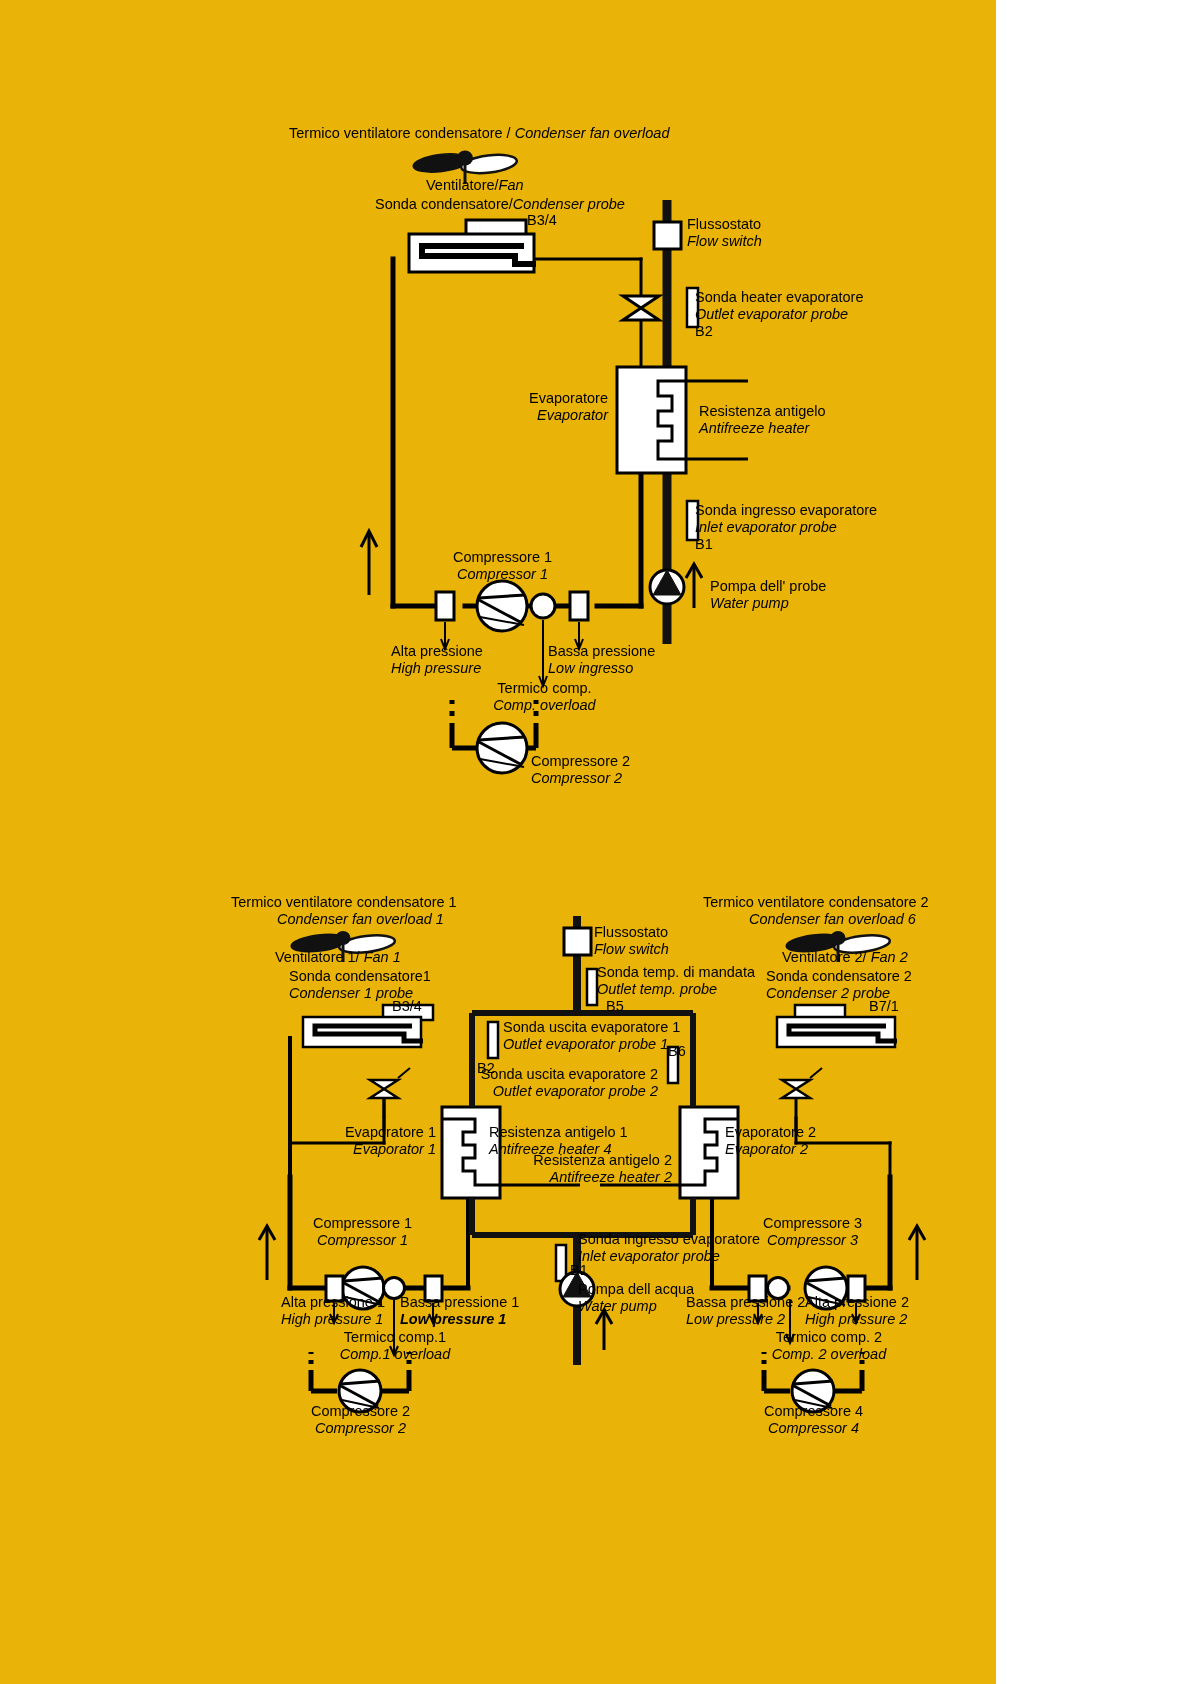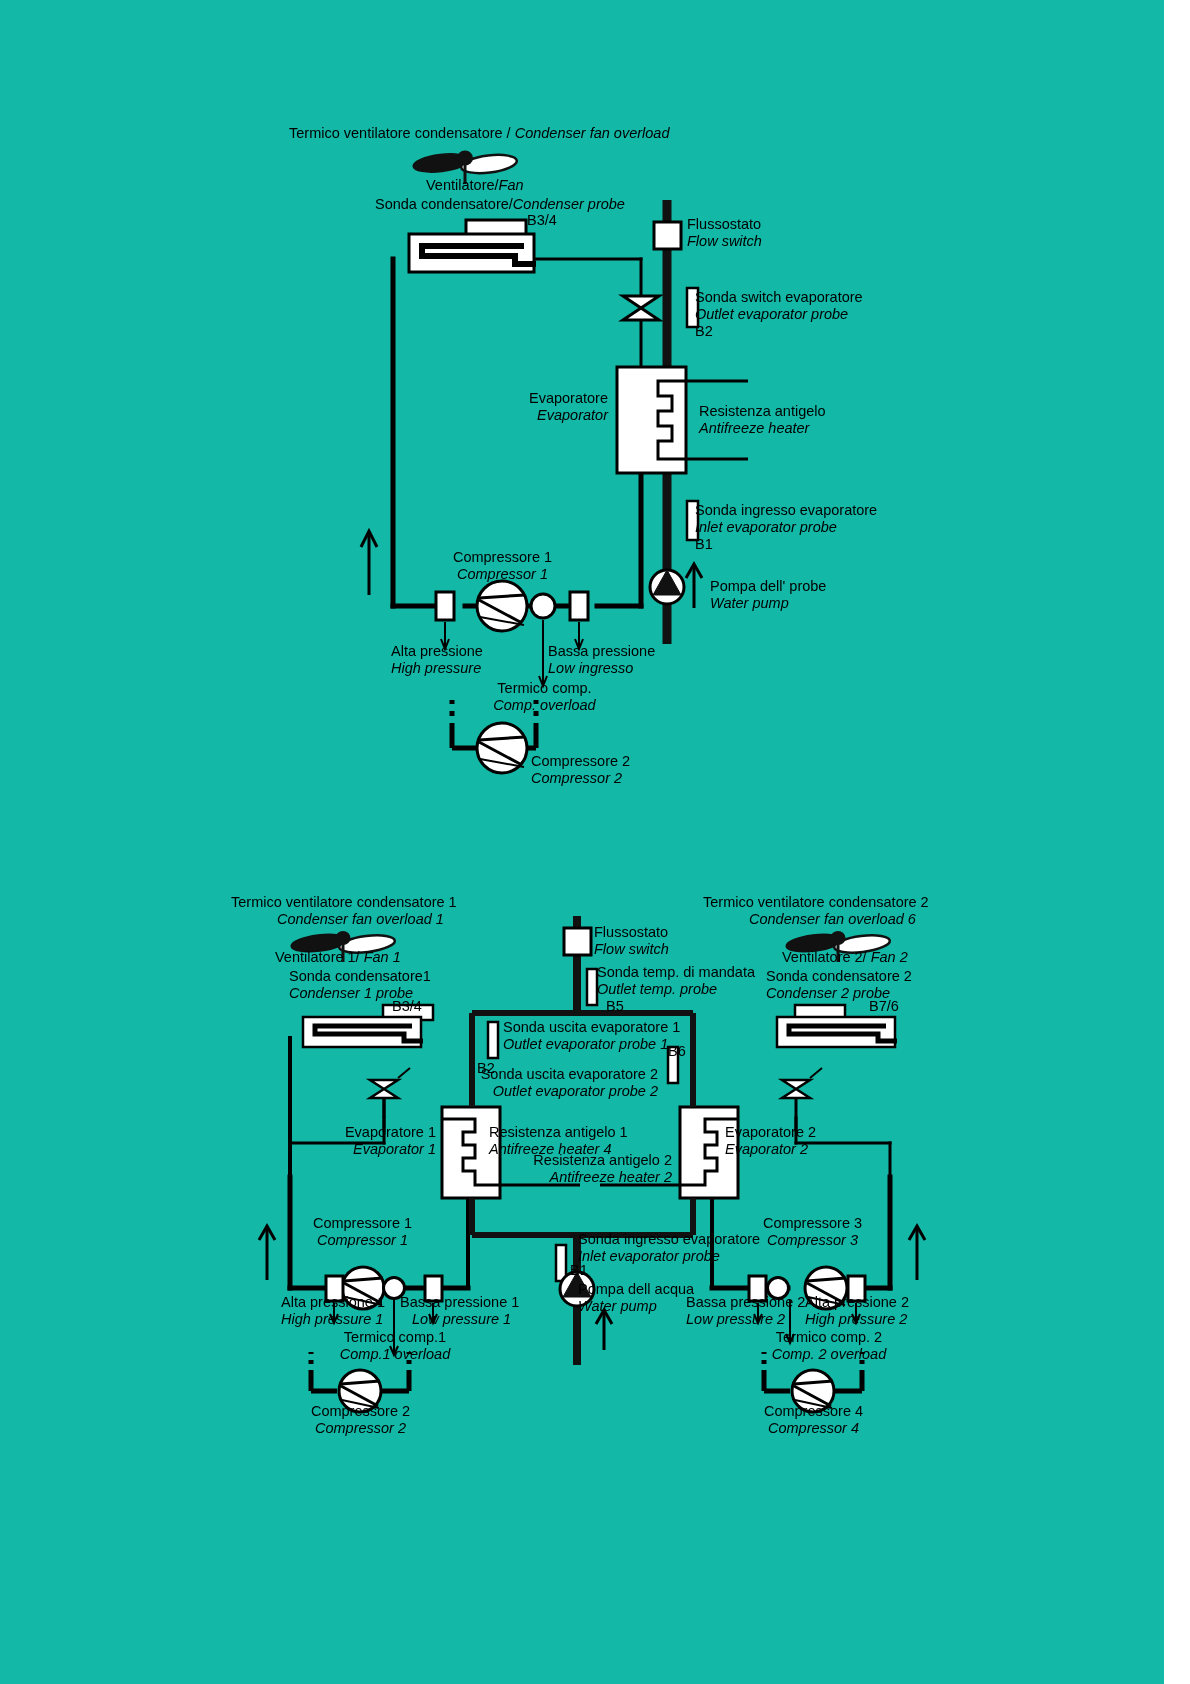--- a/index.html
+++ b/index.html
@@ -7,23 +7,23 @@
     margin: 0;
     padding: 0;
     background: #ffffff;
   }
   body {
     font-family: "Liberation Sans", sans-serif;
     color: #000000;
   }
   #page {
     position: relative;
-    width: 1164px;
+    width: 996px;
     height: 1684px;
-    background: #14b8a6;
+    background: #eab308;
     overflow: hidden;
   }
   .lbl {
     position: absolute;
     font-size: 14.5px;
     line-height: 17px;
     white-space: nowrap;
     color: #000;
   }
   .it { font-style: italic; }
@@ -166,21 +166,21 @@
     <span>Sonda condensatore/</span><span class="it">Condenser probe</span>
   </div>
   <div class="lbl" style="left:527px; top:212px;">B3/4</div>
 
   <div class="lbl" style="left:687px; top:216px;">
     <span class="txtline">Flussostato</span>
     <span class="txtline it">Flow switch</span>
   </div>
 
   <div class="lbl" style="left:695px; top:289px;">
-    <span class="txtline">Sonda switch evaporatore</span>
+    <span class="txtline">Sonda heater evaporatore</span>
     <span class="txtline it">Outlet evaporator probe</span>
     <span class="txtline">B2</span>
   </div>
 
   <div class="lbl rgt" style="left:418px; top:390px; width:190px;">
     <span class="txtline">Evaporatore</span>
     <span class="txtline it">Evaporator</span>
   </div>
 
   <div class="lbl" style="left:699px; top:403px;">
@@ -448,21 +448,21 @@
     <span class="txtline it" style="margin-left:46px;">Condenser fan overload  6</span>
   </div>
   <div class="lbl" style="left:782px; top:949px;">
     <span>Ventilatore 2/</span>
     <span class="it">Fan 2</span>
   </div>
   <div class="lbl" style="left:766px; top:968px;">
     <span class="txtline">Sonda condensatore 2</span>
     <span class="txtline it">Condenser 2 probe</span>
   </div>
-  <div class="lbl" style="left:869px; top:998px;">B7/6</div>
+  <div class="lbl" style="left:869px; top:998px;">B7/1</div>
 
   <div class="lbl" style="left:594px; top:924px;">
     <span class="txtline">Flussostato</span>
     <span class="txtline it">Flow switch</span>
   </div>
 
   <div class="lbl" style="left:597px; top:964px;">
     <span class="txtline">Sonda temp. di mandata</span>
     <span class="txtline it">Outlet temp. probe</span>
   </div>
@@ -517,21 +517,21 @@
     <span class="txtline">Compressore 3</span>
     <span class="txtline it">Compressor 3</span>
   </div>
 
   <div class="lbl" style="left:281px; top:1294px;">
     <span class="txtline">Alta pressione 1</span>
     <span class="txtline it">High pressure 1</span>
   </div>
   <div class="lbl" style="left:400px; top:1294px;">
     <span class="txtline">Bassa pressione 1</span>
-    <span class="txtline it" style="margin-left:12px;">Low pressure 1</span>
+    <span class="txtline it" style="font-weight:bold;">Low pressure 1</span>
   </div>
   <div class="lbl ctr" style="left:320px; top:1329px; width:150px;">
     <span class="txtline">Termico comp.1</span>
     <span class="txtline it">Comp.1 overload</span>
   </div>
 
   <div class="lbl" style="left:686px; top:1294px;">
     <span class="txtline">Bassa pressione 2</span>
     <span class="txtline it">Low pressure 2</span>
   </div>

